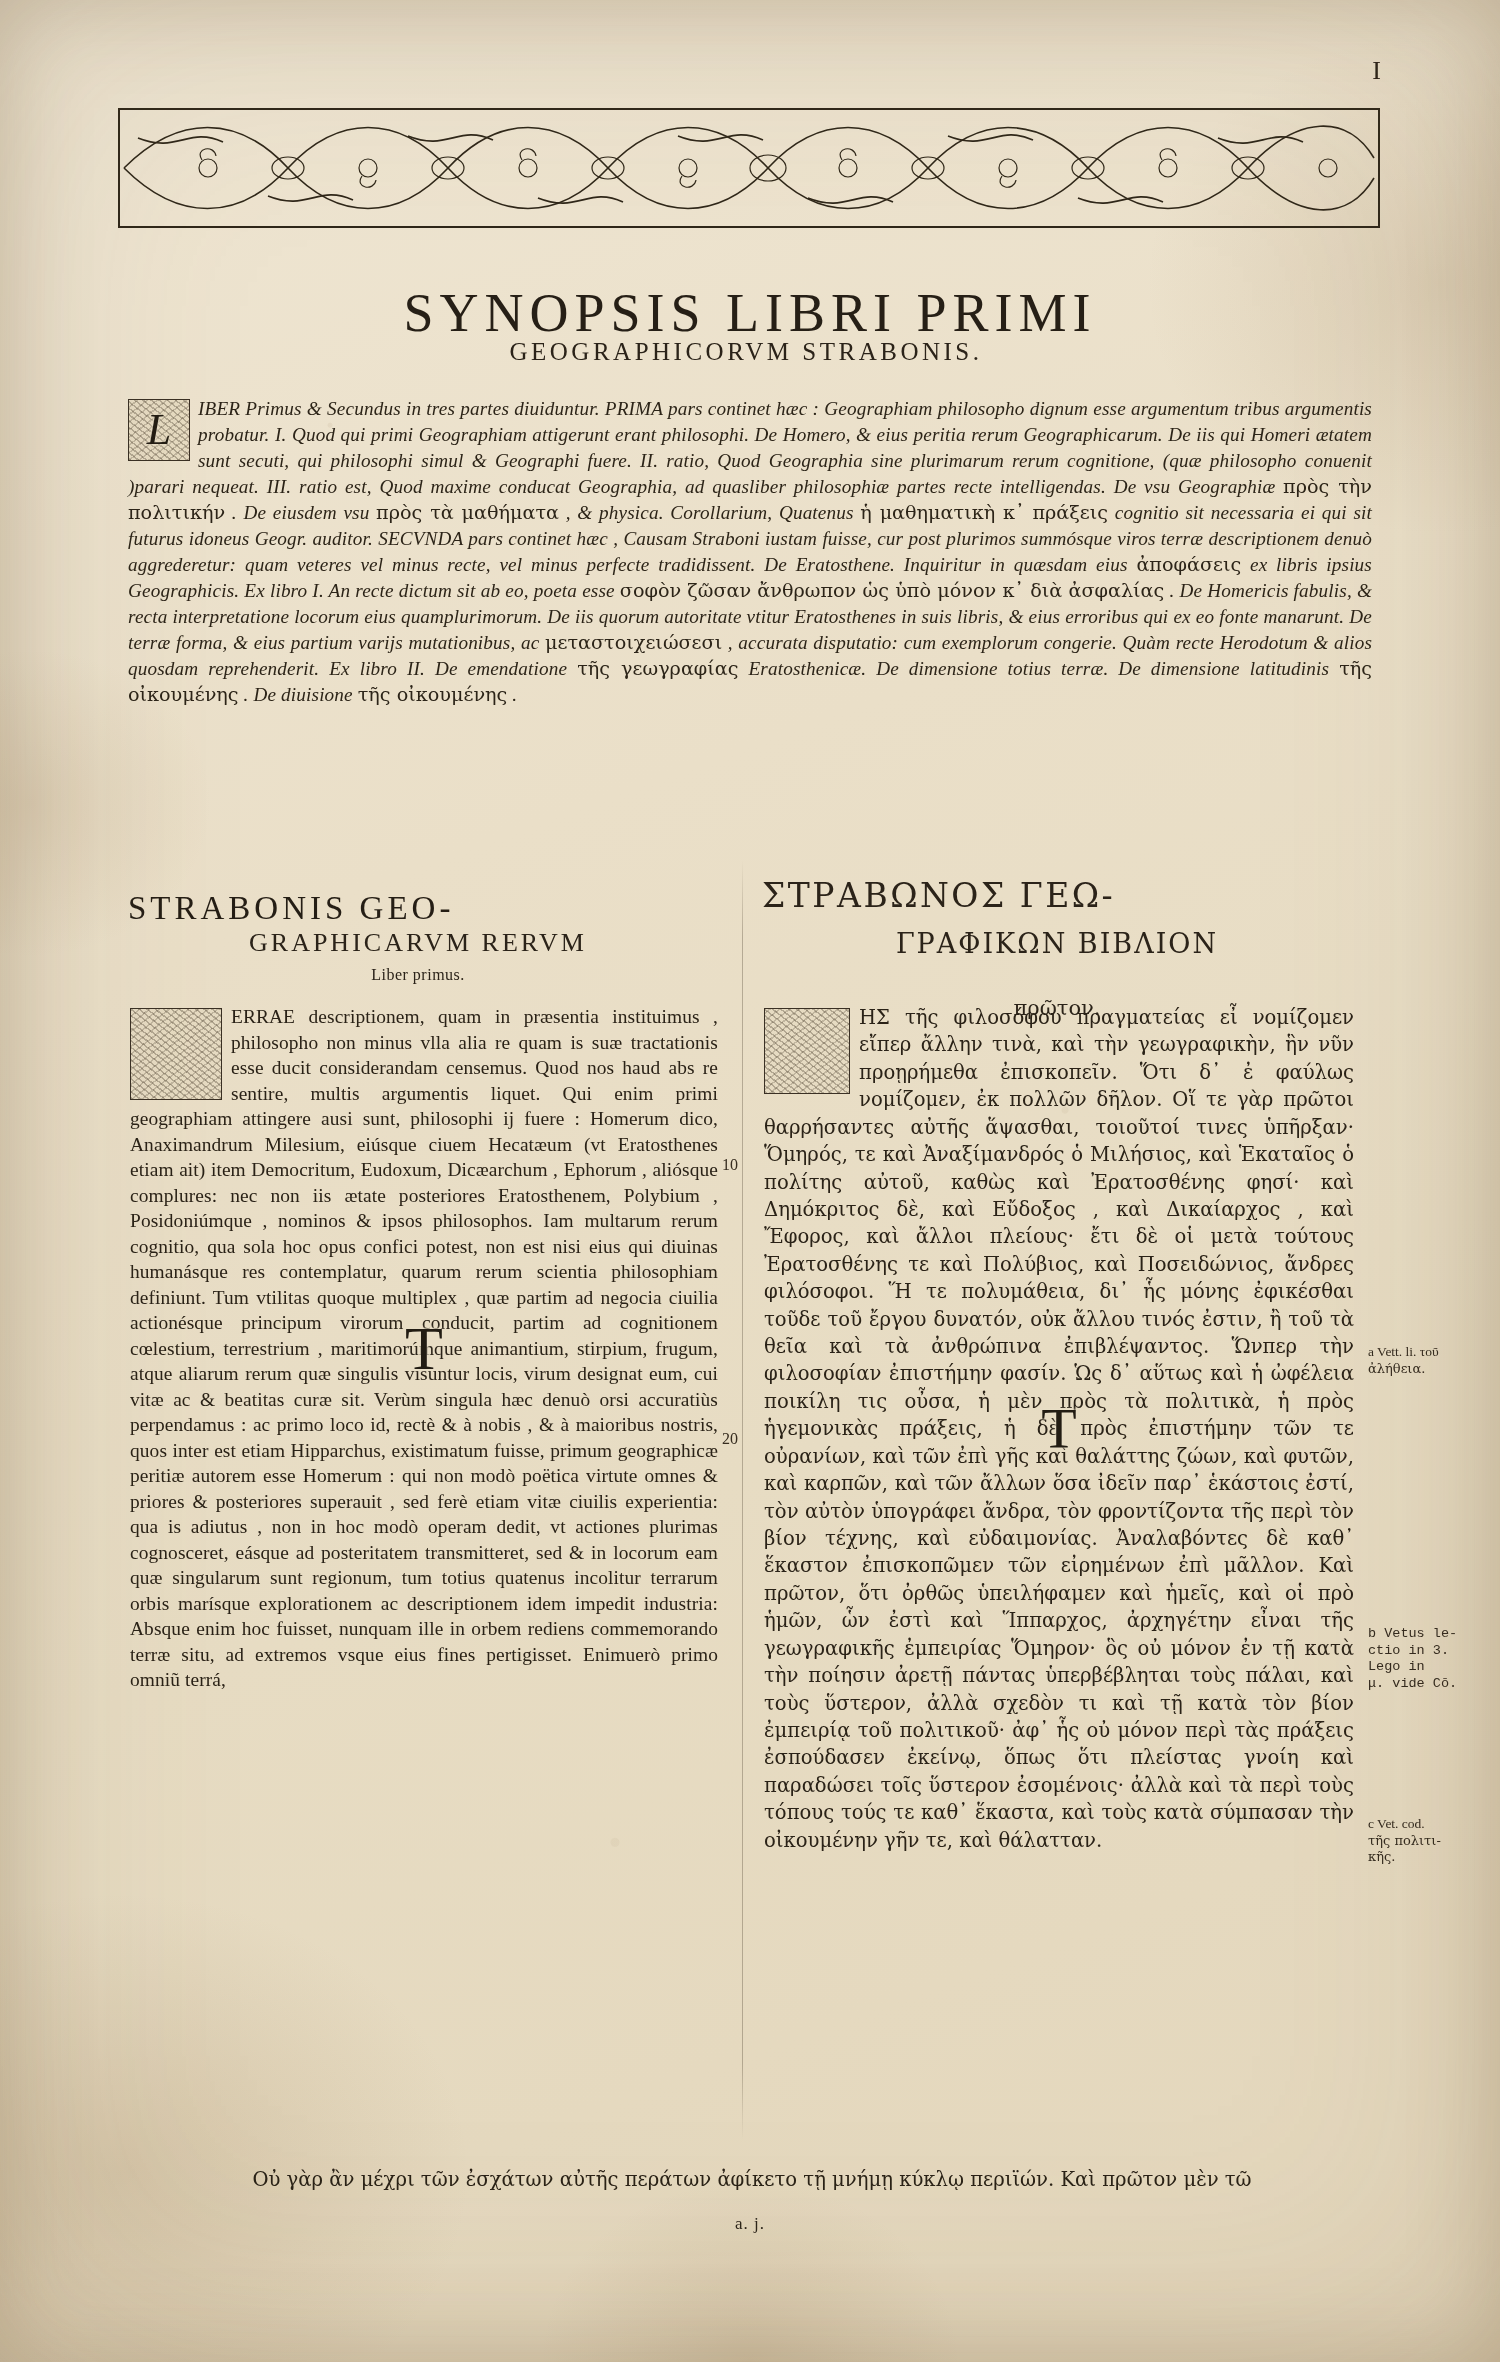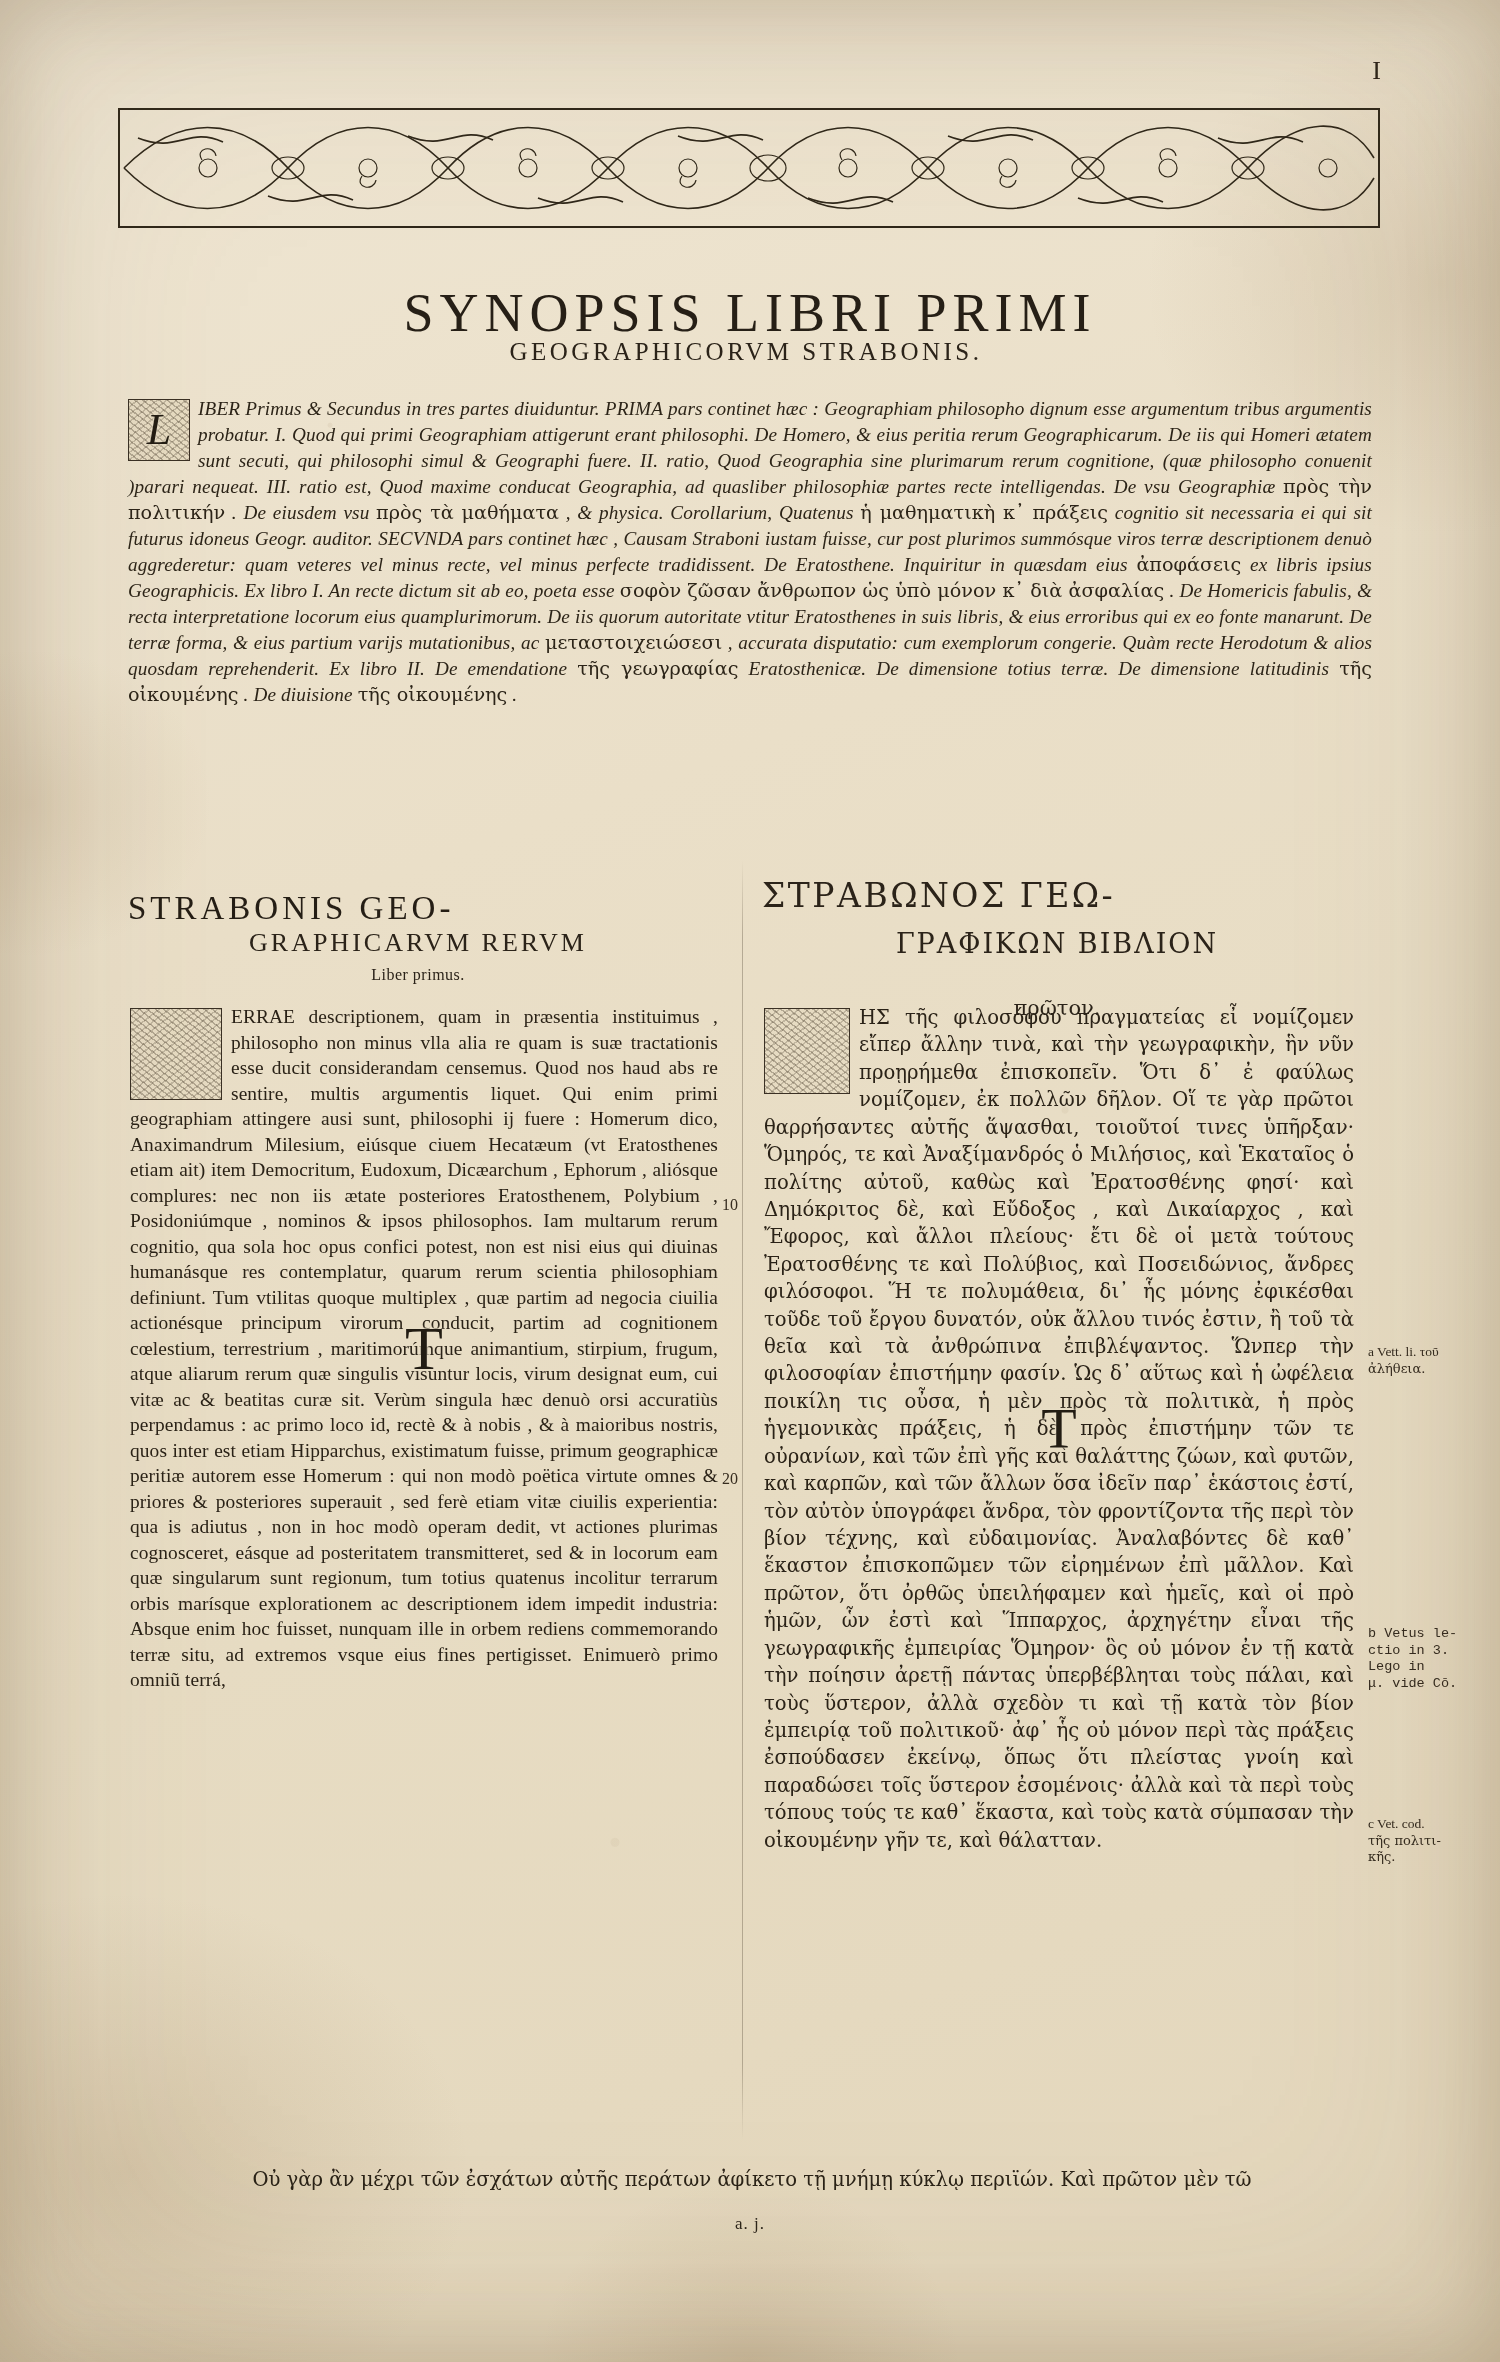--- a/index.html
+++ b/index.html
@@ -213,21 +213,21 @@
   
   .linenums {
     position: absolute;
     left: 722px;
     top: 1004px;
     width: 28px;
     font-size: 16px;
     color: #362c1f;
     font-family: "Liberation Serif", serif;
   }
-  .linenums div { position: absolute; margin-top: 40px; }
+  .linenums div { position: absolute; }
   
   .margin-notes {
     position: absolute;
     left: 1368px;
     top: 1004px;
     width: 118px;
     font-size: 13.5px;
     line-height: 1.24;
     color: #332a1e;
   }

